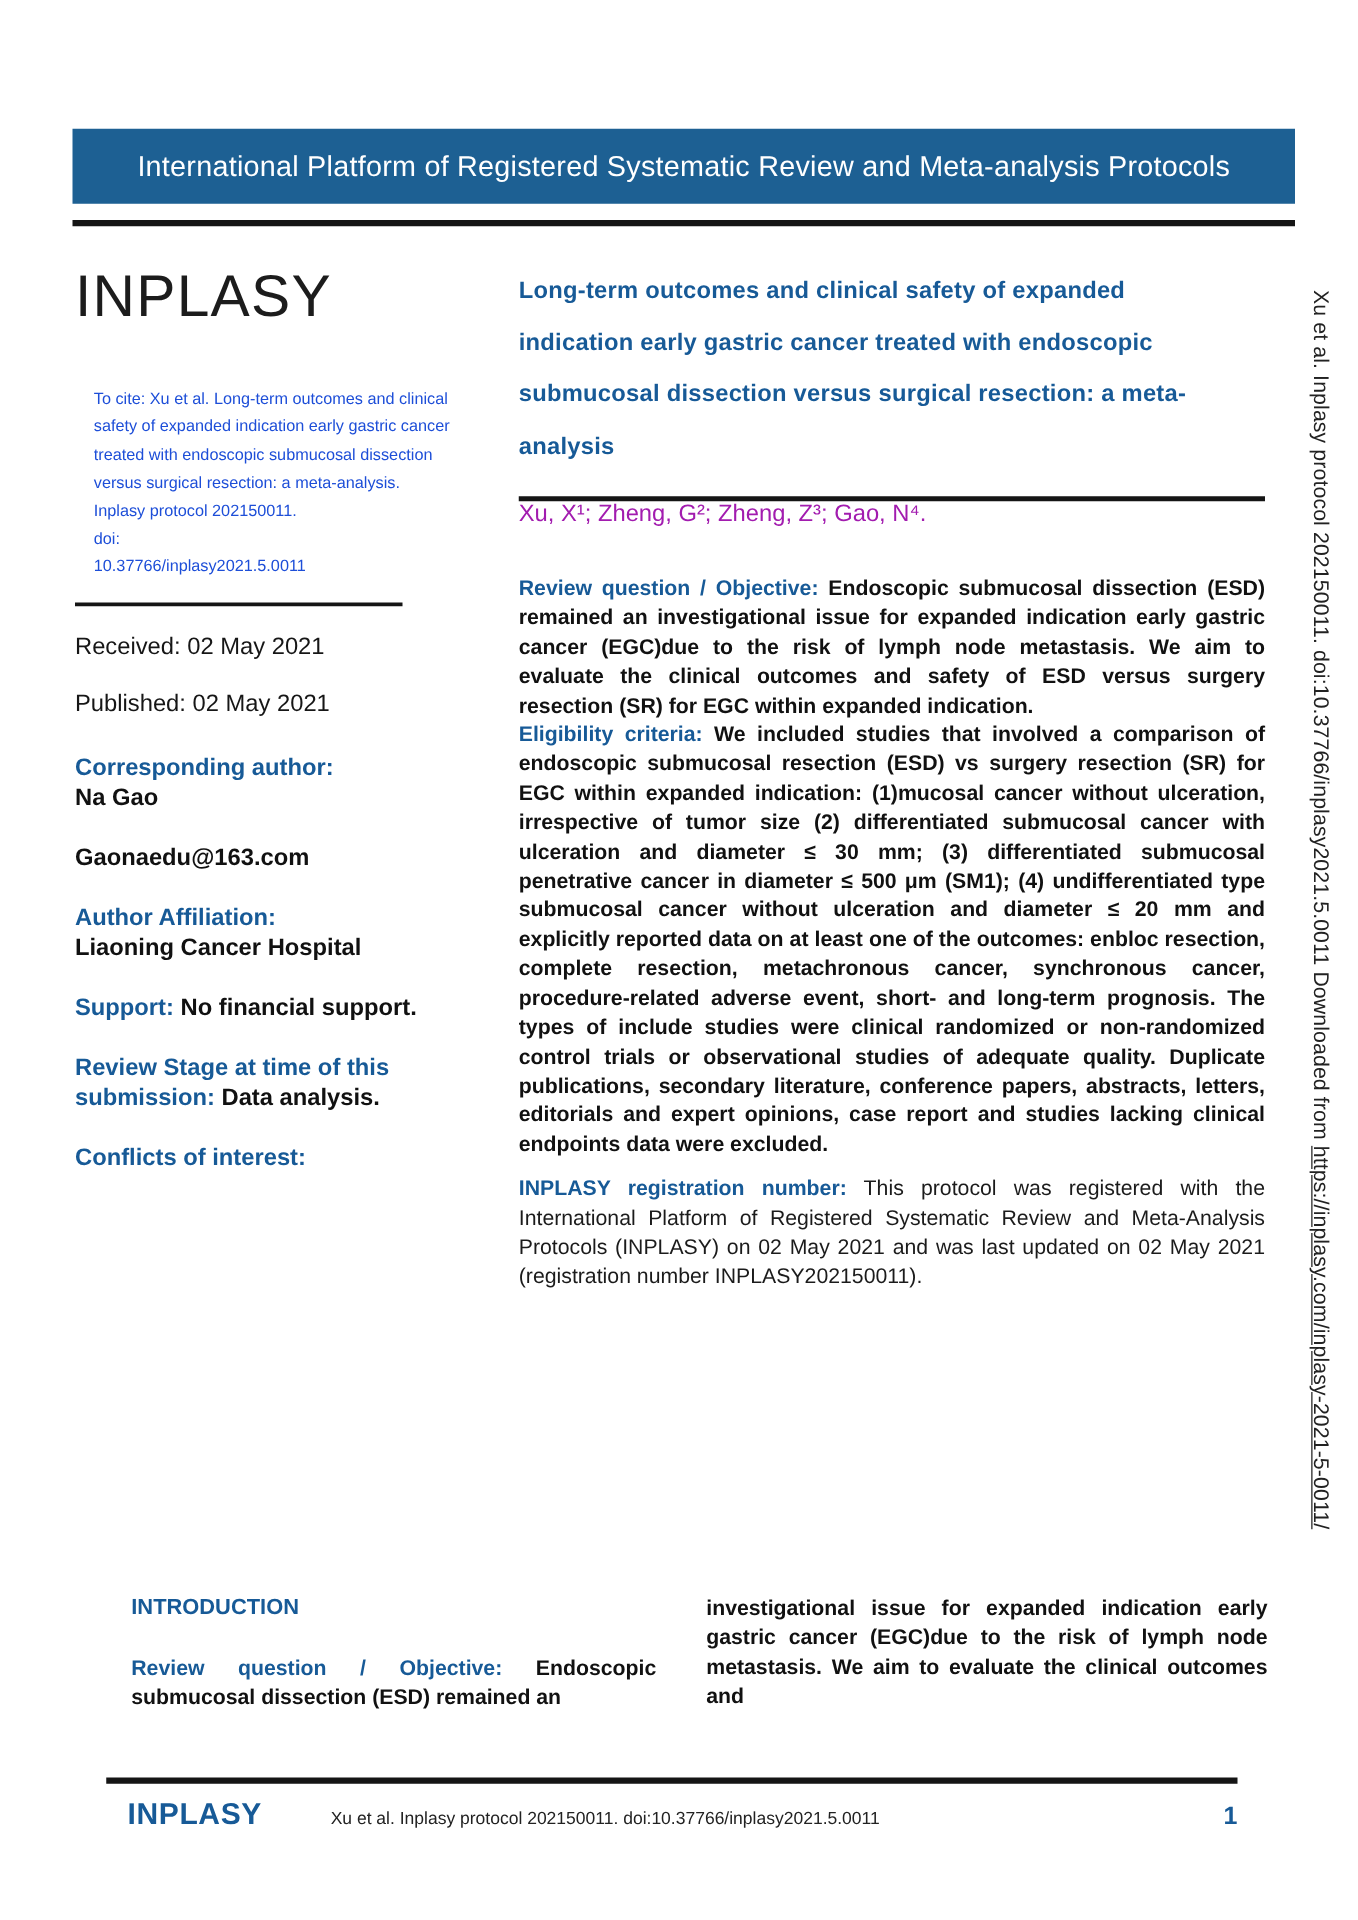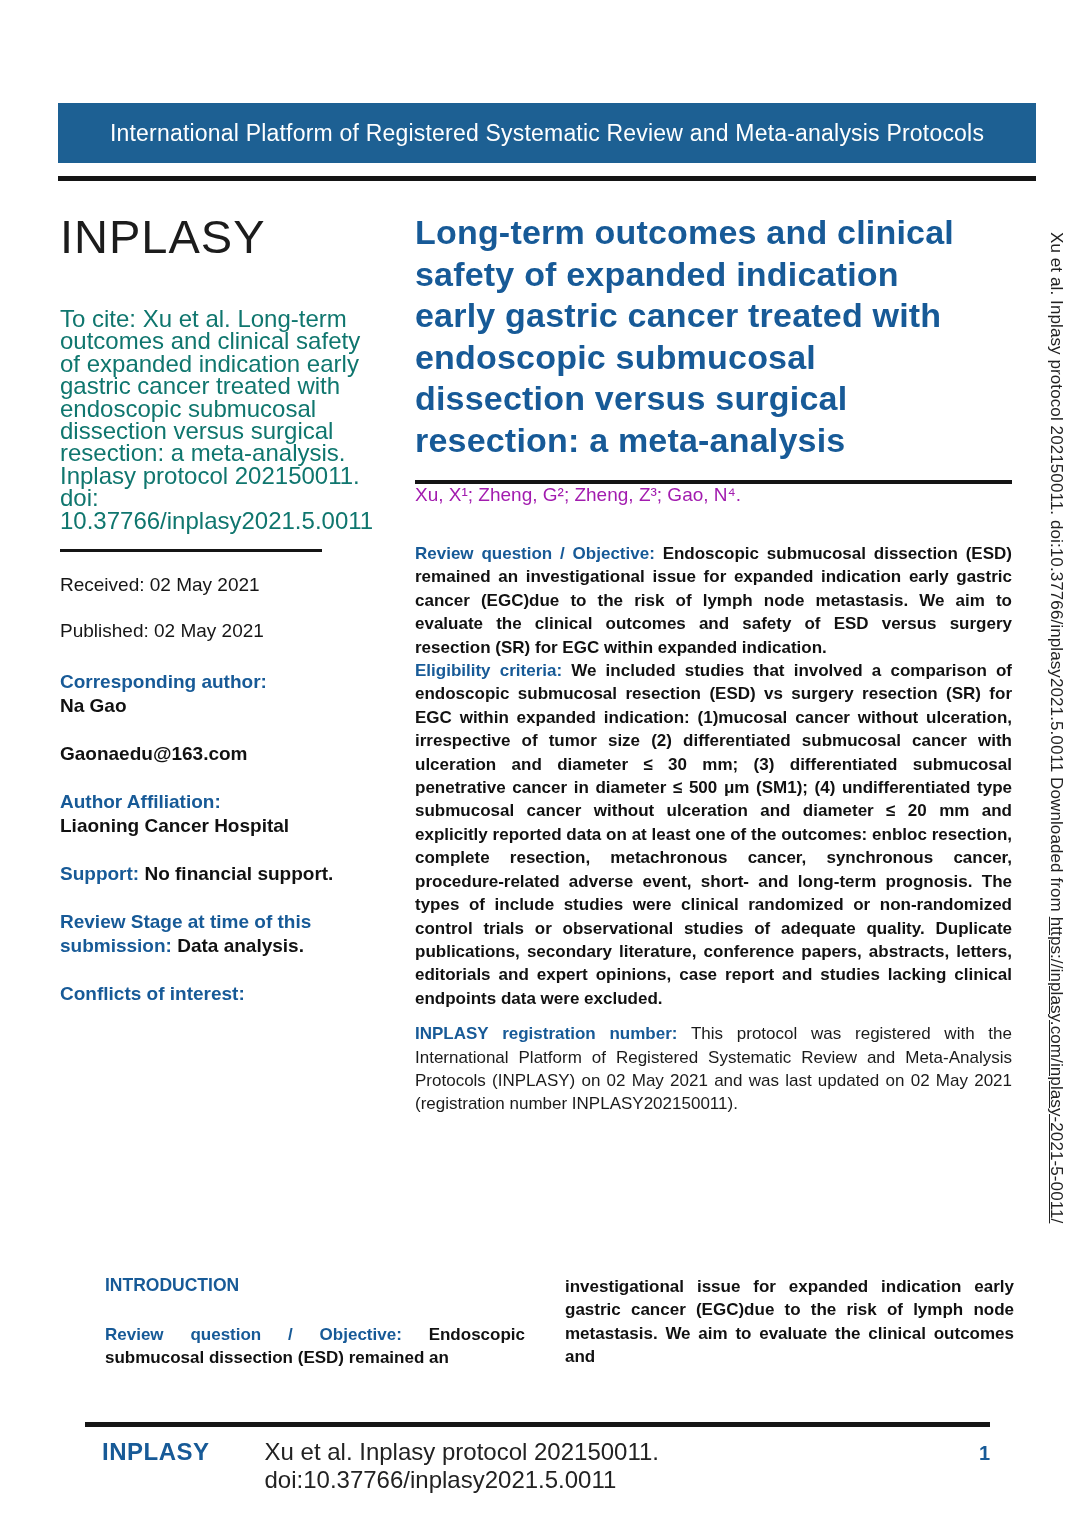--- a/index.html
+++ b/index.html
@@ -26,33 +26,33 @@
     display: flex; align-items: center; justify-content: center;
   }
   .banner span { color: #ffffff; font-size: 23px; letter-spacing: 0.2px; }
   .top-rule {
     position: absolute; left: 58px; top: 176px;
     width: 978px; height: 5px; background: #151515;
   }
   
   .left-col { position: absolute; left: 60px; top: 208px; width: 302px; }
   .masthead { font-size: 47px; line-height: 57px; color: #1c1c1c; letter-spacing: 1px; font-weight: 400; }
-  .citation { margin-top: 43px; font-size: 24px; line-height: 22.4px; color: #0f766e; }
+  .citation { margin-top: 43px; font-size: 13px; line-height: 22.4px; color: #1d4ed8; margin-left: 15px; }
   .citation .doi-line { display: block; }
   .mid-rule { margin-top: 17px; width: 262px; height: 3px; background: #151515; }
   .date-line { margin-top: 22px; font-size: 19px; }
   .date-line.second { margin-top: 24px; }
   .meta-block { margin-top: 24px; font-size: 19px; line-height: 24px; }
   .meta-block.first { margin-top: 28px; }
   .blue-label { color: var(--blue); font-weight: 700; }
   .meta-value { font-weight: 700; color: #111; }
   
   .right-col { position: absolute; left: 415px; top: 212px; width: 597px; }
   .article-title {
-    font-size: 34px; line-height: 41.5px; font-weight: 700;
+    font-size: 19px; line-height: 41.5px; font-weight: 700;
     color: var(--blue); max-width: 572px; letter-spacing: 0.2px;
   }
   .title-rule { margin-top: 19px; width: 100%; height: 4px; background: #151515; }
   .authors { font-size: 19px; color: #a21caf; }
   .para {
     margin-top: 36px; font-size: 17px; line-height: 23.4px;
     text-align: justify; font-weight: 700; color: #111;
   }
   .para.cont { margin-top: 0; }
   .para.regular { font-weight: 400; margin-top: 12px; color: #1b1b1b; }
@@ -62,21 +62,21 @@
   .intro-heading { color: var(--blue); font-weight: 700; font-size: 17.5px; }
   .intro-para { margin-top: 27px; font-size: 17px; line-height: 23px; text-align: justify; font-weight: 700; color: #111; }
   .intro-right {
     position: absolute; left: 565px; top: 1275px; width: 449px;
     font-size: 17px; line-height: 23.3px; text-align: justify; font-weight: 700; color: #111;
   }
   
   .footer-rule { position: absolute; left: 85px; top: 1422px; width: 905px; height: 5px; background: #151515; }
   .footer { position: absolute; left: 102px; top: 1438px; width: 888px; display: flex; align-items: baseline; }
   .footer-brand { font-size: 24px; font-weight: 700; color: var(--blue); letter-spacing: 0.5px; }
-  .footer-cite { font-size: 24px; color: #222; margin-left: 55px; }
+  .footer-cite { font-size: 14px; color: #222; margin-left: 55px; }
   .footer-page { margin-left: auto; font-size: 20px; font-weight: 700; color: var(--blue); }
   
   .side-note {
     position: absolute; left: 1066px; top: 232px; width: 1100px;
     transform: rotate(90deg); transform-origin: top left;
     font-size: 17px; color: #222; white-space: nowrap; letter-spacing: 0.1px;
   }
   .side-note a { color: #222; text-decoration: underline; }
 </style>
 </head>

